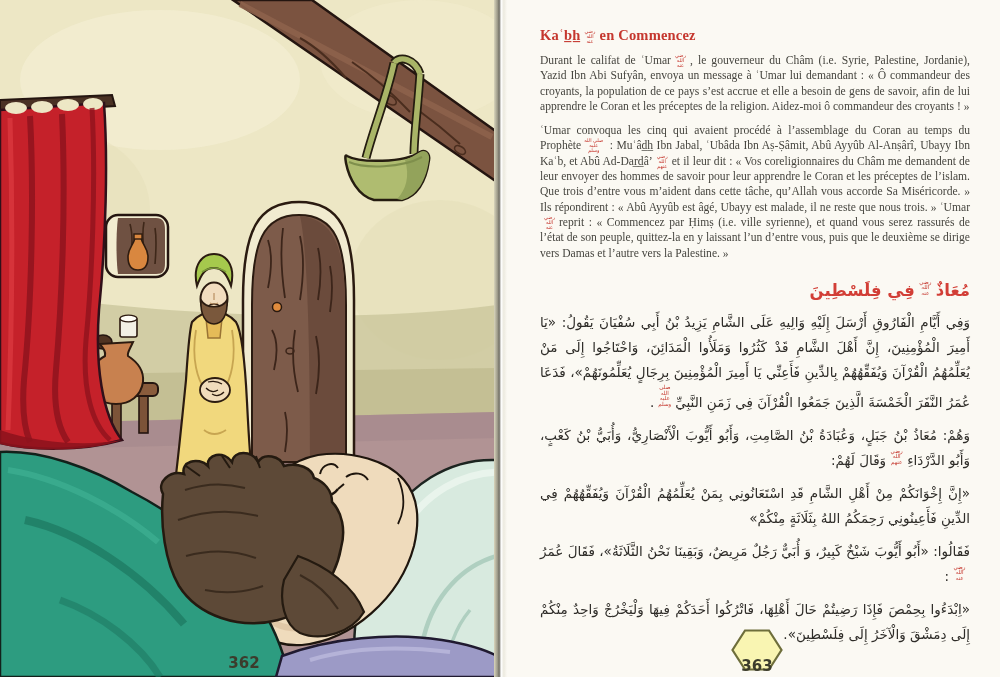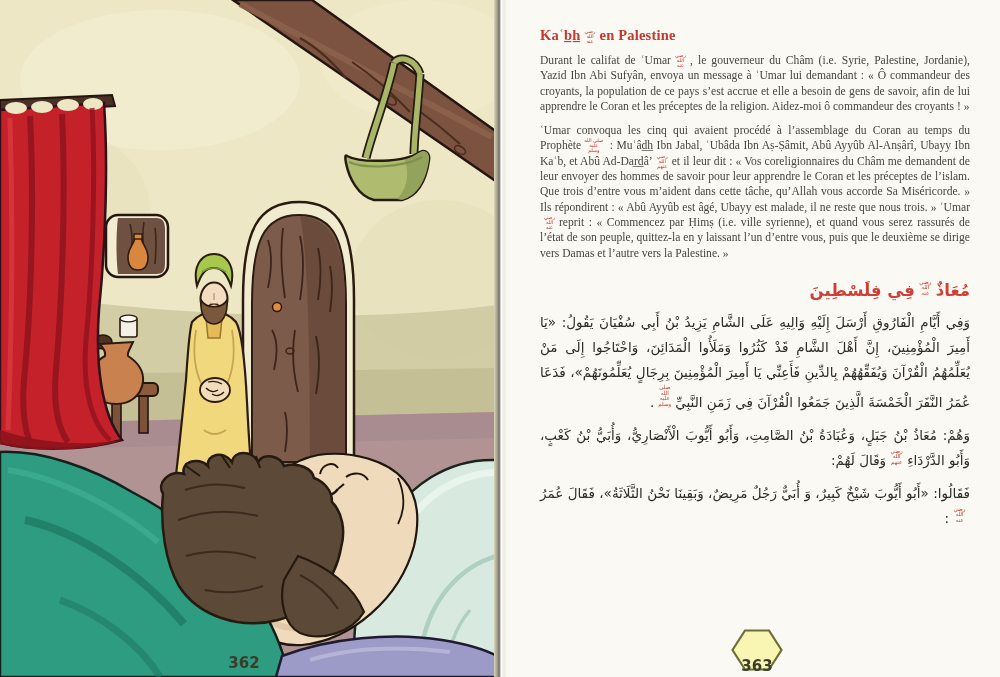--- a/index.html
+++ b/index.html
@@ -193,35 +193,37 @@
       </svg>
       <span>362</span>
     </div>
   </div>
 
   <div class="spine"></div>
 
   <div class="page-right">
     <div class="col">
 
-      <h1 class="fr-title"><span>Kaʿb̲h̲</span><span class="hn">رضي الله عنه</span><span>en Palestine</span></h1>
+      <h1 class="fr-title"><span>Kaʿb̲h̲</span><span class="hn">رضي الله عنه</span><span>en Commencez</span></h1>
 
       <p class="fr-p"><span>Durant le califat de ʿUmar</span><span class="hn">رضي الله عنه</span><span>, le gouverneur du Châm (i.e. Syrie, Palestine, Jordanie), Yazid Ibn Abi Sufyân, envoya un message à ʿUmar lui demandant : « Ô commandeur des croyants, la population de ce pays s’est accrue et elle a besoin de gens de savoir, afin de lui apprendre le Coran et les préceptes de la religion. Aidez-moi ô commandeur des croyants ! »</span></p>
 
       <p class="fr-p"><span>ʿUmar convoqua les cinq qui avaient procédé à l’assemblage du Coran au temps du Prophète</span><span class="hn wide">صلى الله عليه وسلم</span><span> : Muʿâd̲h̲ Ibn Jabal, ʿUbâda Ibn Aṣ-Ṣâmit, Abû Ayyûb Al-Anṣârî, Ubayy Ibn Kaʿb, et Abû Ad-Dar̲d̲â’</span><span class="hn">رضي الله عنهم</span><span>et il leur dit : « Vos coreligionnaires du Châm me demandent de leur envoyer des hommes de savoir pour leur apprendre le Coran et les préceptes de l’islam. Que trois d’entre vous m’aident dans cette tâche, qu’Allah vous accorde Sa Miséricorde. » Ils répondirent : « Abû Ayyûb est âgé, Ubayy est malade, il ne reste que nous trois. » ʿUmar</span><span class="hn">رضي الله عنه</span><span>reprit : « Commencez par Ḥimṣ (i.e. ville syrienne), et quand vous serez rassurés de l’état de son peuple, quittez-la en y laissant l’un d’entre vous, puis que le deuxième se dirige vers Damas et l’autre vers la Palestine. »</span></p>
 
       <h2 class="ar-title"><span>مُعَاذٌ</span><span class="hn">رضي الله عنه</span><span>فِي فِلَسْطِينَ</span></h2>
 
       <p class="ar-p first"><span>وَفِي أَيَّامِ الْفَارُوقِ أَرْسَلَ إِلَيْهِ وَالِيهِ عَلَى الشَّامِ يَزِيدُ بْنُ أَبِي سُفْيَانَ يَقُولُ: «يَا أَمِيرَ الْمُؤْمِنِينَ، إِنَّ أَهْلَ الشَّامِ قَدْ كَثُرُوا وَمَلَأُوا الْمَدَائِنَ، وَاحْتَاجُوا إِلَى مَنْ يُعَلِّمُهُمُ الْقُرْآنَ وَيُفَقِّهُهُمْ بِالدِّينِ فَأَعِنِّي يَا أَمِيرَ الْمُؤْمِنِينَ بِرِجَالٍ يُعَلِّمُونَهُمْ»، فَدَعَا عُمَرُ النَّفَرَ الْخَمْسَةَ الَّذِينَ جَمَعُوا الْقُرْآنَ فِي زَمَنِ النَّبِيِّ</span><span class="hn wide">صلى الله عليه وسلم</span><span>.</span></p>
 
       <p class="ar-p"><span>وَهُمْ: مُعَاذُ بْنُ جَبَلٍ، وَعُبَادَةُ بْنُ الصَّامِتِ، وَأَبُو أَيُّوبَ الْأَنْصَارِيُّ، وَأُبَيُّ بْنُ كَعْبٍ، وَأَبُو الدَّرْدَاءِ</span><span class="hn">رضي الله عنهم</span><span>وَقَالَ لَهُمْ:</span></p>
 
+      <p class="ar-p"><span>«إِنَّ إِخْوَانَكُمْ مِنْ أَهْلِ الشَّامِ قَدِ اسْتَعَانُونِي بِمَنْ يُعَلِّمُهُمُ الْقُرْآنَ وَيُفَقِّهُهُمْ فِي الدِّينِ فَأَعِينُونِي رَحِمَكُمُ اللهُ بِثَلَاثَةٍ مِنْكُمْ»</span></p>
 
       <p class="ar-p"><span>فَقَالُوا: «أَبُو أَيُّوبَ شَيْخٌ كَبِيرٌ، وَ أُبَيٌّ رَجُلٌ مَرِيضٌ، وَبَقِينَا نَحْنُ الثَّلَاثَةُ»، فَقَالَ عُمَرُ</span><span class="hn">رضي الله عنه</span><span>:</span></p>
 
+      <p class="ar-p"><span>«اِبْدَءُوا بِحِمْصَ فَإِذَا رَضِيتُمْ حَالَ أَهْلِهَا، فَاتْرُكُوا أَحَدَكُمْ فِيهَا وَلْيَخْرُجْ وَاحِدٌ مِنْكُمْ إِلَى دِمَشْقَ وَالْآخَرُ إِلَى فِلَسْطِينَ».</span></p>
 
     </div>
 
     <div class="badge badge-right">
       <svg width="52" height="42" viewBox="0 0 52 42">
         <polygon points="14,1.5 38,1.5 50.5,21 38,40.5 14,40.5 1.5,21" fill="#f9f5b2" stroke="#6e6e3b" stroke-width="2.2"></polygon>
       </svg>
       <span>363</span>
     </div>
   </div>

